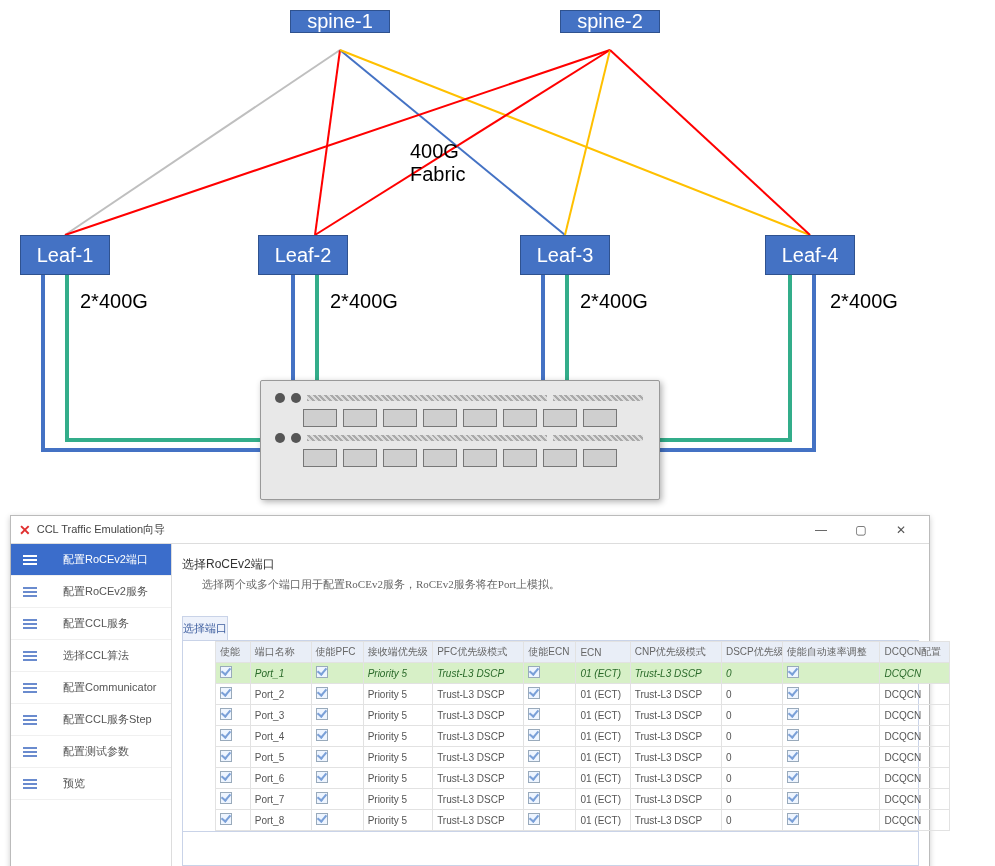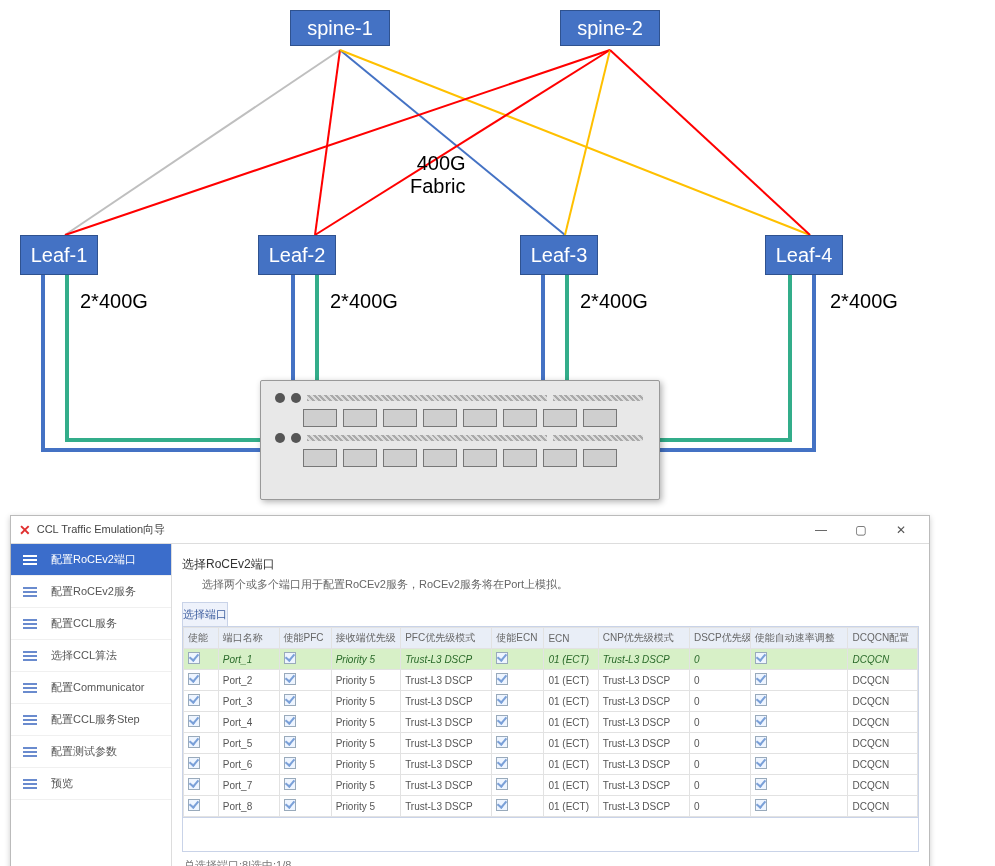--- a/index.html
+++ b/index.html
@@ -1,49 +1,49 @@
 <!DOCTYPE html>
 <html><head>
 <meta charset="utf-8">
 <style>
   * { box-sizing: border-box; }
   body { margin:0; padding:10px; font-family: "Segoe UI", Arial, sans-serif; font-size:12px; background:#fff; width:995px;}
   .stage { position:relative; width:975px; height:500px; }
   .node { position:absolute; background:#4472C4; color:#fff; border:1.5px solid #2F528F; display:flex; align-items:center; justify-content:center; font-size:20px; }
-  .spine { width:100px; height:36px; top:0; }
-  .leaf  { width:78px; height:40px; top:225px; }
+  .spine { width:100px; height:23px; top:0; }
+  .leaf  { width:90px; height:40px; top:225px; }
   .lineLabel { position:absolute; font-size:20px; color:#000; }
   .device { position:absolute; left:250px; top:370px; width:400px; height:120px; background:#e8e8e8; border:1px solid #999; border-radius:2px; box-shadow:2px 2px 6px rgba(0,0,0,.3); padding:12px 8px;}
   .device-row { display:flex; gap:6px; justify-content:center; margin-bottom:6px;}
   .port { width:34px; height:18px; background:#cfcfcf; border:1px solid #777;}
   .device-face { display:flex; gap:6px; align-items:center; margin-bottom:6px; padding-left:6px;}
   .fan { width:10px;height:10px;border-radius:50%;background:#555;}
   .bar { width:240px;height:6px;background:repeating-linear-gradient(45deg,#aaa,#aaa 2px,#ddd 2px,#ddd 4px);}
 
   
   .window { width:920px; border:1px solid #bbb; margin-top:5px; background:#fff; box-shadow:0 2px 6px rgba(0,0,0,.2); font-size:11px;}
   .titlebar { display:flex; align-items:center; height:28px; border-bottom:1px solid #ddd; padding:0 8px;}
   .titlebar .ticon { color:#E03030; font-weight:bold; font-size:14px; margin-right:6px;}
   .titlebar .ttitle { flex:1; color:#444; }
   .winbtns { display:flex; gap:0;}
   .winbtn { width:40px; height:22px; display:flex;align-items:center;justify-content:center; color:#555; font-size:12px;}
   .winbody { display:flex; }
   .sidebar { width:160px; background:#fff; }
-  .navitem { display:flex; align-items:center; gap:14px; height:32px; padding:0 12px; color:#555; border-bottom:1px solid #f0f0f0;}
+  .navitem { display:flex; align-items:center; gap:26px; height:32px; padding:0 12px; color:#555; border-bottom:1px solid #f0f0f0;}
   .navitem .burger { width:14px; display:flex;flex-direction:column;gap:2px;}
   .navitem .burger span{height:2px;background:#6a8bce;}
   .navitem.active { background:#3B6DCB; color:#fff;}
   .navitem.active .burger span{background:#fff;}
   .main { flex:1; border-left:1px solid #ddd; padding:8px 10px; }
   .main h3 { margin:4px 0; font-size:12px; font-weight:normal; color:#333;}
-  .main .sub { color:#666; margin-bottom:10px; padding-left:20px;}
+  .main .sub { color:#666; margin-bottom:24px; padding-left:20px;font-family:Liberation Serif, serif;}
   .tabhead { display:flex;}
   .tabhead .tab{ padding:4px 0; background:#eef2fb; border:1px solid #c9d3e8; border-bottom:none; color:#4060a0;}
   .gridwrap{ border:1px solid #c9d3e8; }
-  table { border-collapse:collapse; width:100%; table-layout:fixed; }
+  table { border-collapse:collapse; width:100%; table-layout:fixed;margin-left:32px; }
   th,td { border:1px solid #e2e2e2; padding:3px 4px; font-size:10px; color:#555; text-align:left; white-space:nowrap; overflow:hidden;}
   th { background:#e9eef7; color:#666; font-weight:normal; }
   tr.sel td { background:#d7f0c7; color:#2a6a2a; font-style:italic;}
   .chk { width:12px;height:12px;border:1px solid #9ab;background:#eef5ff;display:inline-block;position:relative;}
   .chk::after{content:"";position:absolute;left:2px;top:-1px;width:4px;height:7px;border:solid #7aa0d8;border-width:0 2px 2px 0;transform:rotate(40deg);}
   .footer-info{ color:#777; padding:6px 2px 10px; }
 </style>
 </head>
 <body>
 
@@ -69,21 +69,21 @@
     <path d="M804 265 L804 440 L650 440" fill="none" stroke="#4472C4" stroke-width="4"></path>
   </svg>
 
   <div class="node spine" style="left:280px">spine-1</div>
   <div class="node spine" style="left:550px">spine-2</div>
   <div class="node leaf" style="left:10px">Leaf-1</div>
   <div class="node leaf" style="left:248px">Leaf-2</div>
   <div class="node leaf" style="left:510px">Leaf-3</div>
   <div class="node leaf" style="left:755px">Leaf-4</div>
 
-  <div class="lineLabel" style="left:400px;top:142px;white-space:pre;text-align:right">400G
+  <div class="lineLabel" style="left:400px;top:130px;white-space:pre;text-align:left">400G
 Fabric</div>
   <div class="lineLabel" style="left:70px; top:280px">2*400G</div>
   <div class="lineLabel" style="left:320px;top:280px">2*400G</div>
   <div class="lineLabel" style="left:570px;top:280px">2*400G</div>
   <div class="lineLabel" style="left:820px;top:280px">2*400G</div>
 
   <div class="device">
     <div class="device-face">
         <span class="fan"></span>
         <span class="fan"></span>

